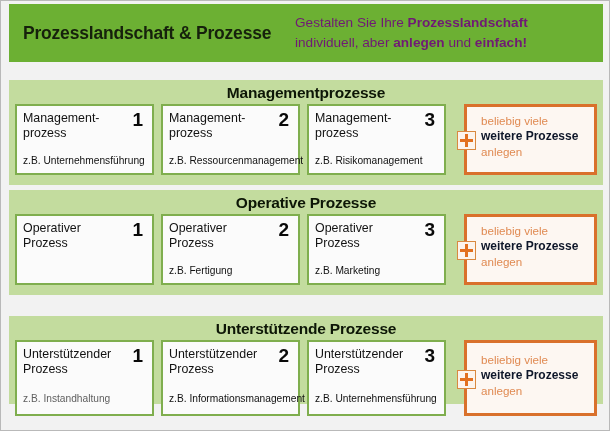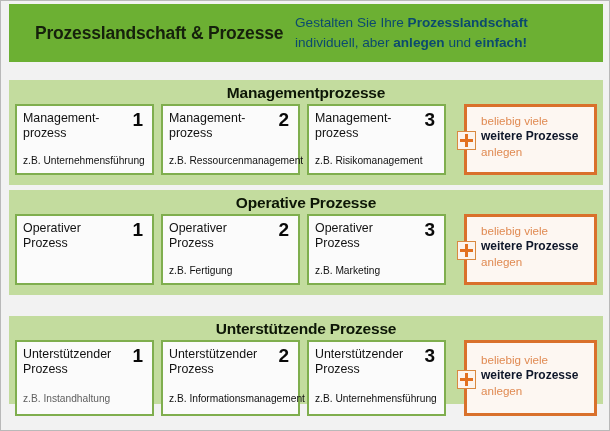--- a/index.html
+++ b/index.html
@@ -33,27 +33,27 @@
     background: #6cb033;
     box-sizing: border-box;
     display: flex;
     align-items: center;
   }
   .header-title {
     color: #16210c;
     font-weight: bold;
     font-size: 17.5px;
     letter-spacing: -0.2px;
-    padding-left: 26px;
+    padding-left: 14px;
     width: 280px;
     box-sizing: border-box;
     white-space: nowrap;
   }
   .header-sub {
-    color: #0c4a6e;
+    color: #701a75;
     font-size: 13.6px;
     line-height: 20px;
     padding-left: 6px;
     flex: 1;
   }
   .header-sub b { font-weight: bold; }
 
   
   .section {
     position: absolute;

